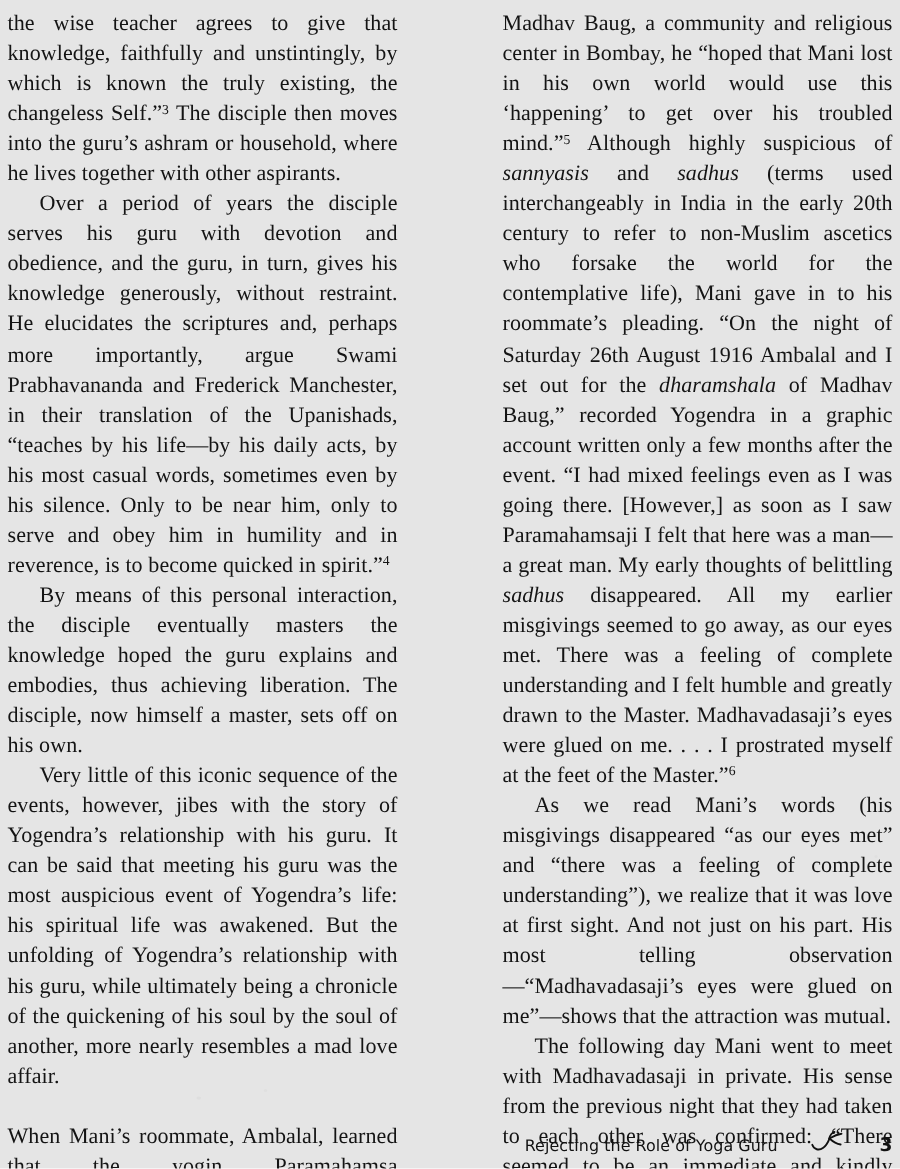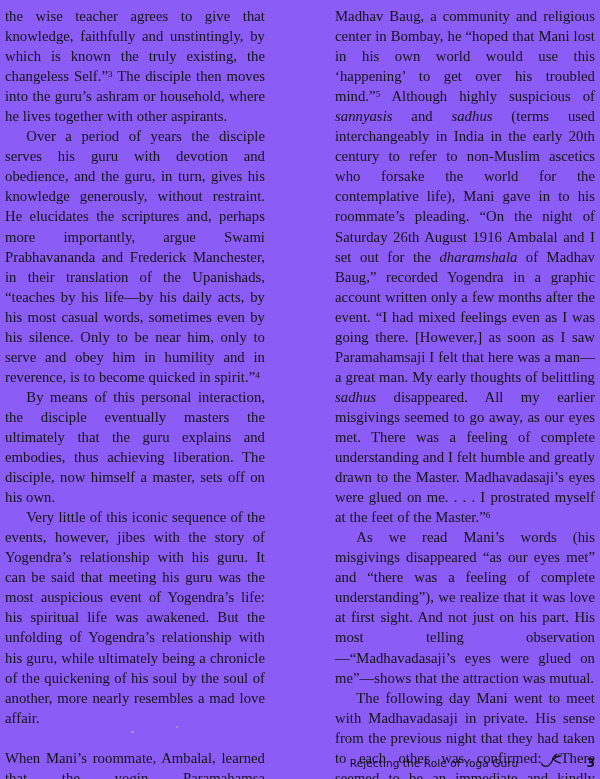--- a/index.html
+++ b/index.html
@@ -13,21 +13,21 @@
     position: relative;
     overflow: hidden;
     font-family: "Liberation Serif", "DejaVu Serif", serif;
     color: #141414;
     -webkit-font-smoothing: antialiased;
   }
 
   #page {
     position: absolute;
     inset: 0;
-    background: #8b5cf6;
+    background: #e5e5e5;
   }
 
   
   .columns {
     position: absolute;
     top: 6px;
     left: 5px;
     width: 590px;
     height: 710px;
     display: flex;
@@ -106,21 +106,21 @@
 </style>
 </head>
 <body>
 
 <div id="page">
 
   <div class="columns">
     <div class="column" id="col-left">
         <p class="para noindent"><span>the wise teacher agrees to give that knowledge, faithfully and unstintingly, by which is known the truly existing, the changeless Self.”</span><sup class="fn">3</sup><span> The disciple then moves into the guru’s ashram or household, where he lives together with other aspirants.</span></p>
         <p class="para"><span>Over a period of years the disciple serves his guru with devotion and obedience, and the guru, in turn, gives his knowledge generously, without restraint. He elucidates the scriptures and, perhaps more importantly, argue Swami Prabhavananda and Frederick Manchester, in their translation of the Upanishads, “teaches by his life—by his daily acts, by his most casual words, sometimes even by his silence. Only to be near him, only to serve and obey him in humility and in reverence, is to become quick­ed in spirit.”</span><sup class="fn">4</sup></p>
-        <p class="para"><span>By means of this personal interaction, the disciple eventually masters the ultimately that the guru explains and embodies, thus achieving liberation. The disciple, now himself a master, sets off on his own.</span></p>
+        <p class="para"><span>By means of this personal interaction, the disciple eventually masters the knowledge hoped the guru explains and embodies, thus achieving liberation. The disciple, now himself a master, sets off on his own.</span></p>
         <p class="para"><span>Very little of this iconic sequence of the events, however, jibes with the story of Yogen­dra’s relationship with his guru. It can be said that meeting his guru was the most auspicious event of Yogendra’s life: his spiritual life was awakened. But the unfolding of Yogendra’s rela­tionship with his guru, while ultimately being a chronicle of the quickening of his soul by the soul of another, more nearly resembles a mad love affair.</span></p>
         <p class="para noindent breakbefore"><span>When Mani’s roommate, Ambalal, learned that the yogin Paramahamsa Madhavadasaji (literally, Supreme Swan, Servant of Krishna) of Malsar was about to give a discourse at the</span></p>
       </div>
     <div class="column" id="col-right">
         <p class="para noindent"><span>Madhav Baug, a community and religious cen­ter in Bombay, he “hoped that Mani lost in his own world would use this ‘happening’ to get over his troubled mind.”</span><sup class="fn">5</sup><span> Although highly suspicious of </span><i>sannyasis</i><span> and </span><i>sadhus</i><span> (terms used interchangeably in India in the early 20th cen­tury to refer to non-Muslim ascetics who for­sake the world for the contemplative life), Mani gave in to his roommate’s pleading. “On the night of Saturday 26th August 1916 Ambalal and I set out for the </span><i>dharamshala</i><span> of Madhav Baug,” recorded Yogendra in a graphic account written only a few months after the event. “I had mixed feelings even as I was going there. [However,] as soon as I saw Paramahamsaji I felt that here was a man—a great man. My early thoughts of belittling </span><i>sadhus</i><span> disappeared. All my earlier misgivings seemed to go away, as our eyes met. There was a feeling of complete understanding and I felt humble and greatly drawn to the Master. Madhavadasaji’s eyes were glued on me. . . . I prostrated myself at the feet of the Master.”</span><sup class="fn">6</sup></p>
         <p class="para"><span>As we read Mani’s words (his misgivings disappeared “as our eyes met” and “there was a feeling of complete understanding”), we real­ize that it was love at first sight. And not just on his part. His most telling observation—“Madhavadasaji’s eyes were glued on me”—shows that the attraction was mutual.</span></p>
         <p class="para"><span>The following day Mani went to meet with Madhavadasaji in private. His sense from the previous night that they had taken to each other was confirmed: “There seemed to be an immediate and kindly bond between the two of us.”</span></p>
       </div>
   </div>
 

